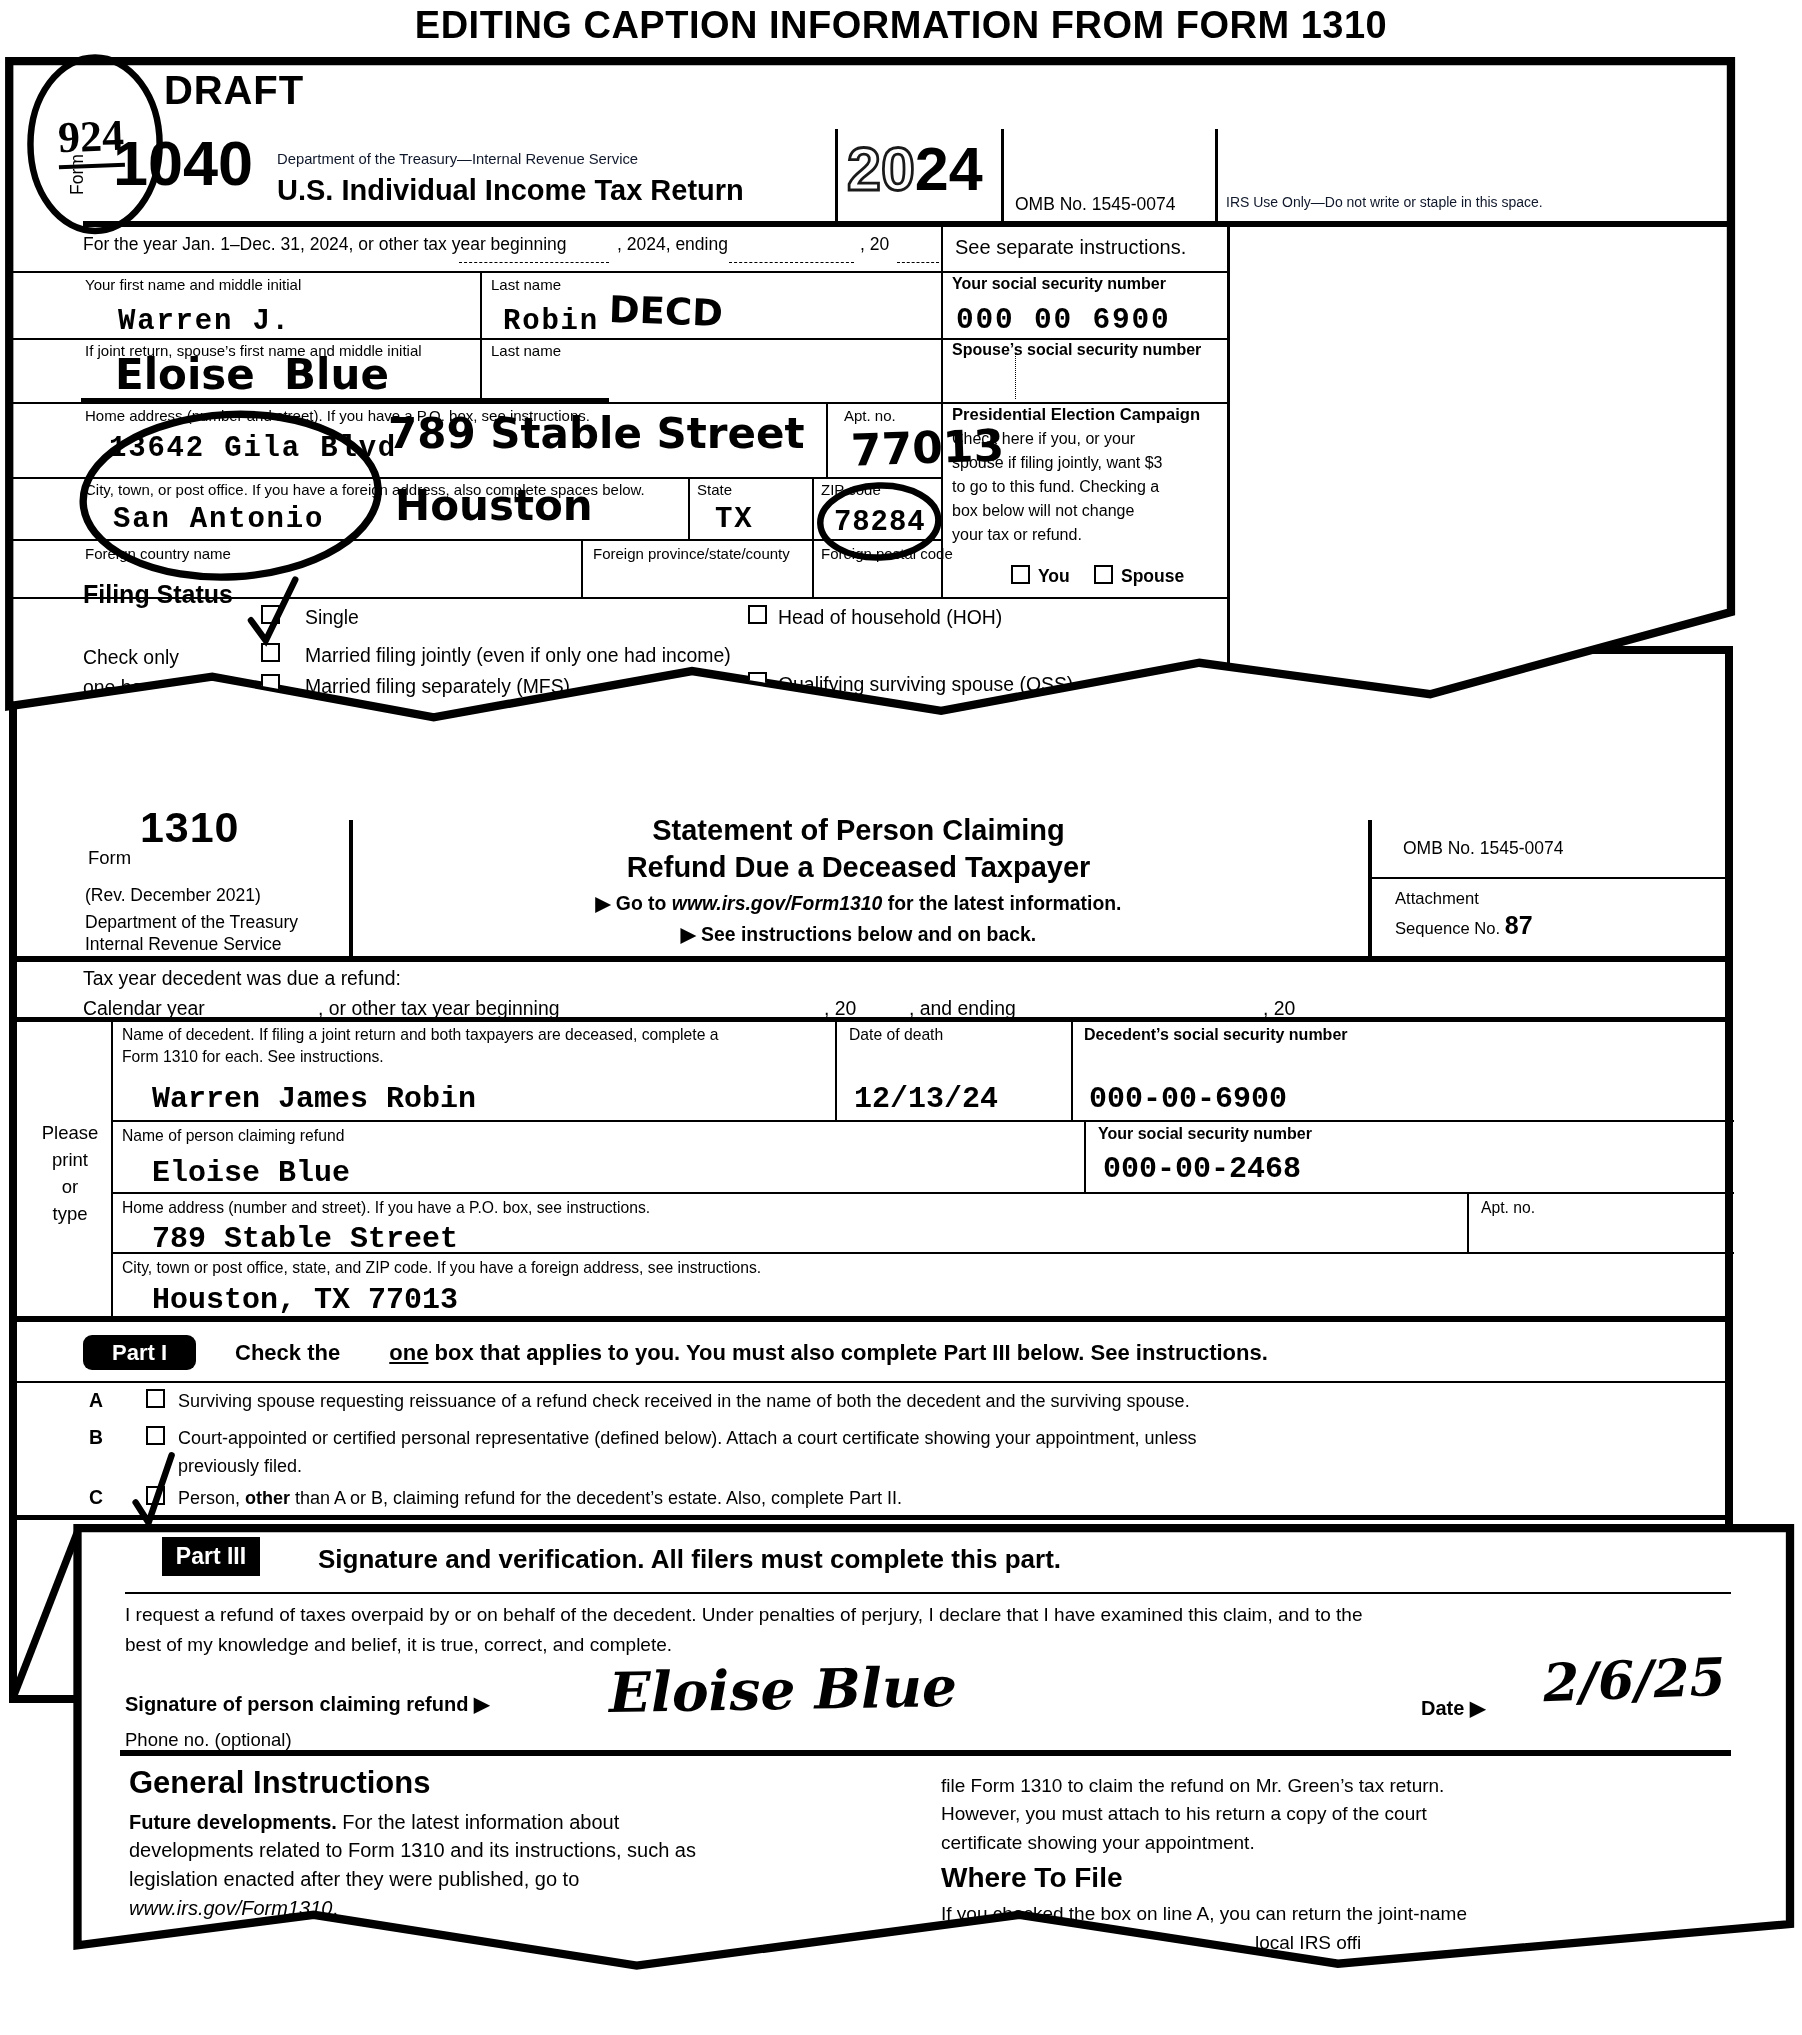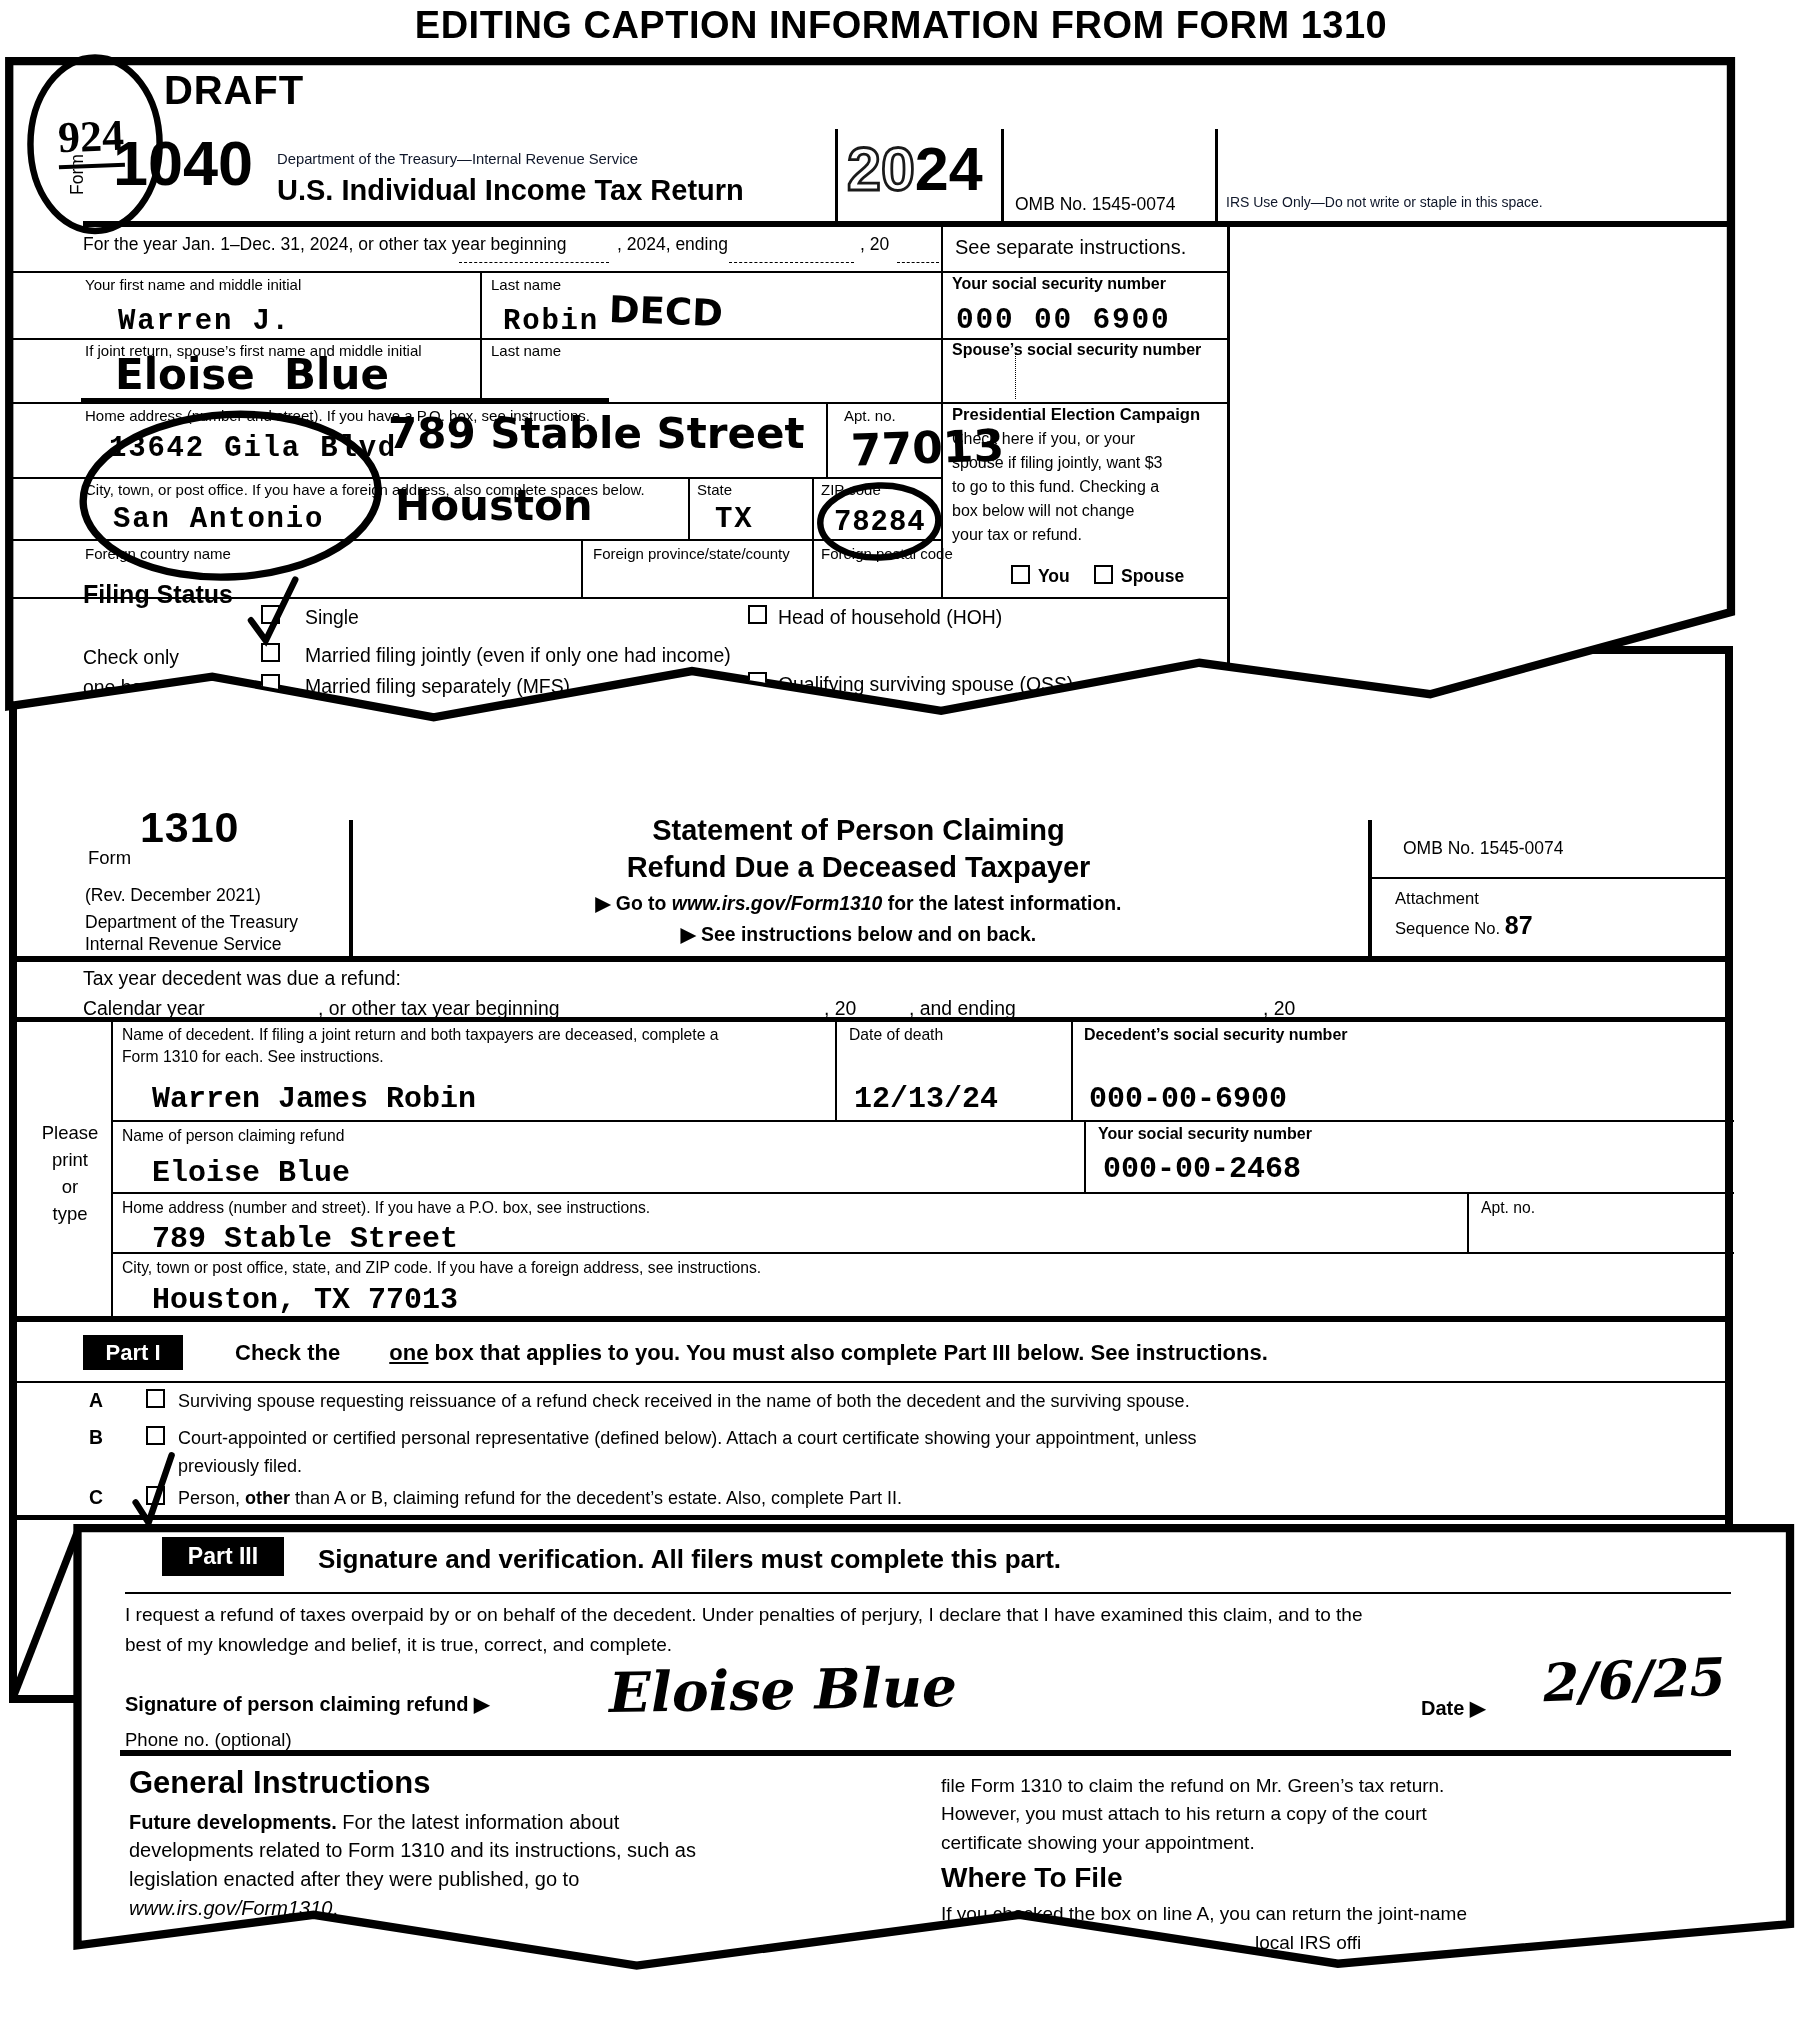--- a/index.html
+++ b/index.html
@@ -104,21 +104,21 @@
     <div class="abs lbl" style="left:122px;top:1199px;font-size:15.7px;">Home address (number and street). If you have a P.O. box, see instructions.</div>
     <div class="abs mono" style="left:152px;top:1222px;font-size:30px;">789 Stable Street</div>
     <div class="vl" style="left:1467px;top:1192px;height:60px;"></div>
     <div class="abs lbl" style="left:1481px;top:1199px;font-size:15.7px;">Apt. no.</div>
     <div class="hl" style="left:111px;top:1252px;width:1623px;"></div>
 
     <div class="abs lbl" style="left:122px;top:1259px;font-size:15.7px;">City, town or post office, state, and ZIP code. If you have a foreign address, see instructions.</div>
     <div class="abs mono" style="left:152px;top:1283px;font-size:30px;">Houston, TX 77013</div>
     <div class="bar" style="left:9.2px;top:1316px;width:1724px;height:5.5px;"></div>
 
-    <div class="badge" style="left:83px;top:1335px;width:100px;height:35px;font-size:22px;line-height:35px;">Part I</div>
+    <div class="badge" style="left:83px;top:1335px;width:113px;height:35px;font-size:22px;line-height:35px;border-radius:9px;">Part I</div>
     <div class="abs" style="left:235px;top:1340px;font-size:22px;font-weight:bold;">
       <span>Check the </span><span style="text-decoration:underline;margin-left:43px;">one</span><span> box that applies to you.  You must also complete Part III below.  See instructions.</span>
     </div>
     <div class="hl" style="left:9.2px;top:1381px;width:1724px;"></div>
 
     <div class="abs" style="left:89px;top:1389px;font-size:19.4px;font-weight:bold;">A</div>
     <span class="cb" style="left:146px;top:1389px;"></span>
     <div class="abs" style="left:178px;top:1391px;font-size:18px;">Surviving spouse requesting reissuance of a refund check received in the name of both the decedent and the surviving spouse.</div>
 
     <div class="abs" style="left:89px;top:1426px;font-size:19.4px;font-weight:bold;">B</div>
@@ -236,21 +236,21 @@
     <span class="cb" style="left:748px;top:672px;"></span>
     <div class="abs" style="left:778px;top:673px;font-size:19.4px;">Qualifying surviving spouse (QSS)</div>
   </div>
 
   <svg width="1802" height="2035" viewBox="0 0 1953 2205" style="z-index:3;">
     <polygon points="84,1656 1940,1656 1940,2085 1450,2128 1105,2075 690,2130 340,2075 84,2108" fill="#ffffff" stroke="#000000" stroke-width="9"></polygon>
     <line x1="84" y1="1660" x2="14" y2="1840" stroke="#000" stroke-width="8"></line>
   </svg>
 
   <div id="box3c">
-    <div class="badge" style="left:162px;top:1537px;width:122px;height:39px;font-size:23px;line-height:39px;">Part III</div>
+    <div class="badge" style="left:162px;top:1537px;width:98px;height:39px;font-size:23px;line-height:39px;">Part III</div>
     <div class="abs" style="left:318px;top:1544px;font-size:26px;font-weight:bold;">Signature and verification. All filers must complete this part.</div>
     <div class="hl" style="left:125px;top:1592px;width:1606px;height:2.3px;"></div>
     <div class="abs" style="left:125px;top:1604px;font-size:19px;">I request a refund of taxes overpaid by or on behalf of the decedent. Under penalties of perjury, I declare that I have examined this claim, and to the</div>
     <div class="abs" style="left:125px;top:1634px;font-size:19px;">best of my knowledge and belief, it is true, correct, and complete.</div>
 
     <div class="abs" style="left:125px;top:1692px;font-size:20px;font-weight:bold;">Signature of person claiming refund ▶</div>
     <div class="abs script" style="left:609px;top:1657px;font-size:55px;transform:rotate(-1deg);">Eloise Blue</div>
     <div class="abs" style="left:1421px;top:1696px;font-size:20px;font-weight:bold;">Date ▶</div>
     <div class="abs hw" style="left:1543px;top:1654px;font-size:52px;font-style:italic;transform:rotate(-2deg);font-family:'DejaVu Serif',serif;">2/6/25</div>
     <div class="abs" style="left:125px;top:1729px;font-size:18.5px;">Phone no. (optional)</div>

